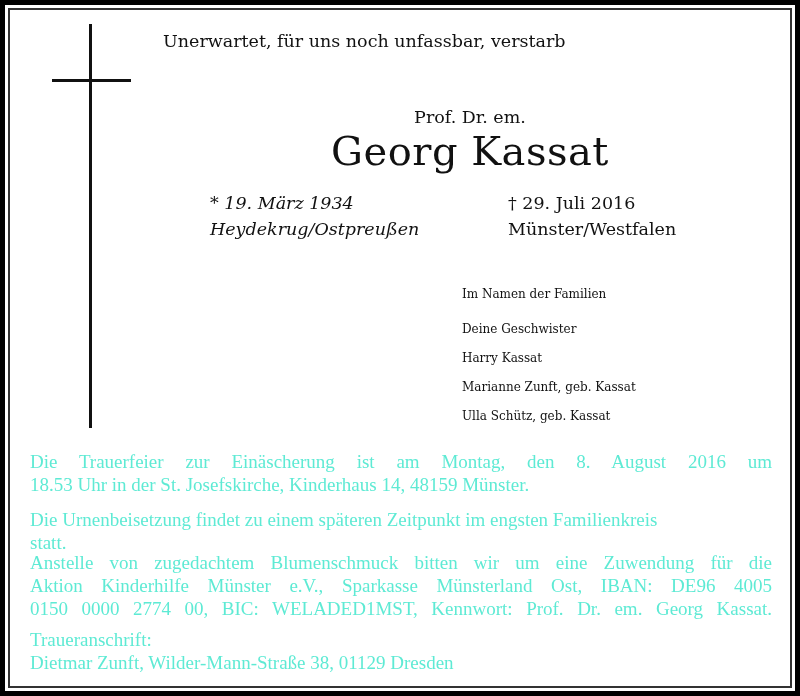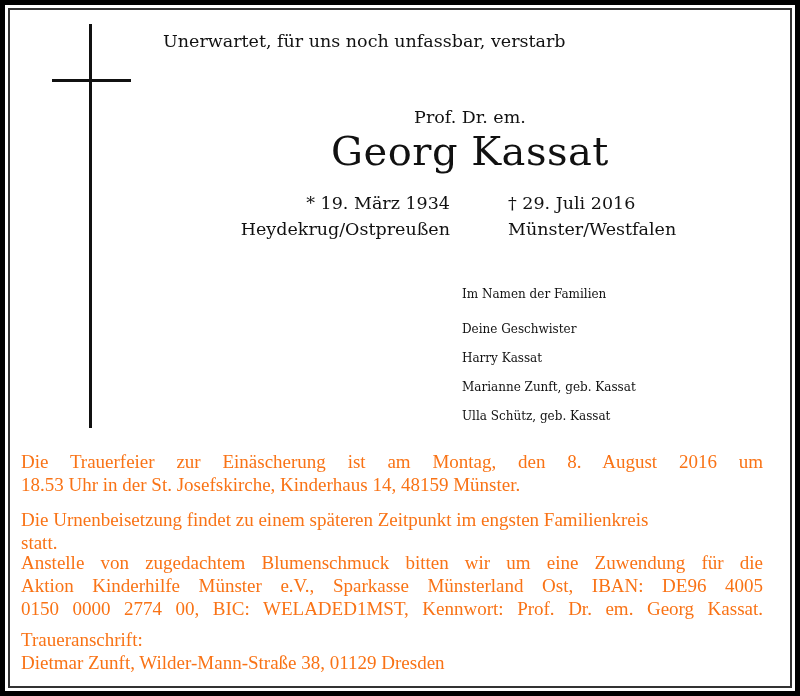--- a/index.html
+++ b/index.html
@@ -8,27 +8,27 @@
   .frame-gap { position:absolute; left:5px; top:5px; right:5px; bottom:5px; background:#fff; }
   .frame-line { position:absolute; left:8px; top:8px; right:8px; bottom:8px; border:2px solid #333; background:#fff; }
   .page { position:absolute; left:0; top:0; width:668px; height:696px;
           font-family:"DejaVu Serif", "Liberation Serif", serif; color:#111; }
   .cross-v { position:absolute; left:89px; top:24px; width:3px; height:404px; background:#111; }
   .cross-h { position:absolute; left:52px; top:79px; width:79px; height:3px; background:#111; }
   .t { position:absolute; white-space:nowrap; }
   .intro { left:163px; top:31px; font-size:17.5px; }
   .title-prefix { left:0; width:940px; text-align:center; top:107px; font-size:17.5px; }
   .name { left:0; width:940px; text-align:center; top:128px; font-size:40px; letter-spacing:0.5px; }
-  .birth { left:210px; width:240px; text-align:right; top:190px; font-size:17.5px; line-height:26px; }
+  .birth { left:210px; width:240px; text-align:left; top:190px; font-size:17.5px; line-height:26px;font-style:italic; }
   .death { left:508px; width:210px; top:190px; font-size:17.5px; line-height:26px; }
   .family { left:462px; top:283px; font-size:12px; }
   .family .head { display:block; margin-bottom:10px; line-height:22px; }
   .family .mem { display:block; line-height:29px; }
-  .body { position:absolute; left:21px; width:742px;
-          font-family:"Liberation Serif", "DejaVu Serif", serif; font-size:19px; line-height:23px; color:#f97316; }
+  .body { position:absolute; left:30px; width:742px;
+          font-family:"Liberation Serif", "DejaVu Serif", serif; font-size:19px; line-height:23px; color:#5eead4; }
   .p1 { top:450px; text-align:justify; text-align-last:left; }
   .p1 .l1 { display:block; text-align:justify; text-align-last:justify; }
   .p2 { top:508px; }
   .p3 { top:551px; }
   .p3 .l { display:block; text-align:justify; text-align-last:justify; }
   .p4 { top:628px; }
   .blk { display:block; }
 </style>
 </head>
 <body>

